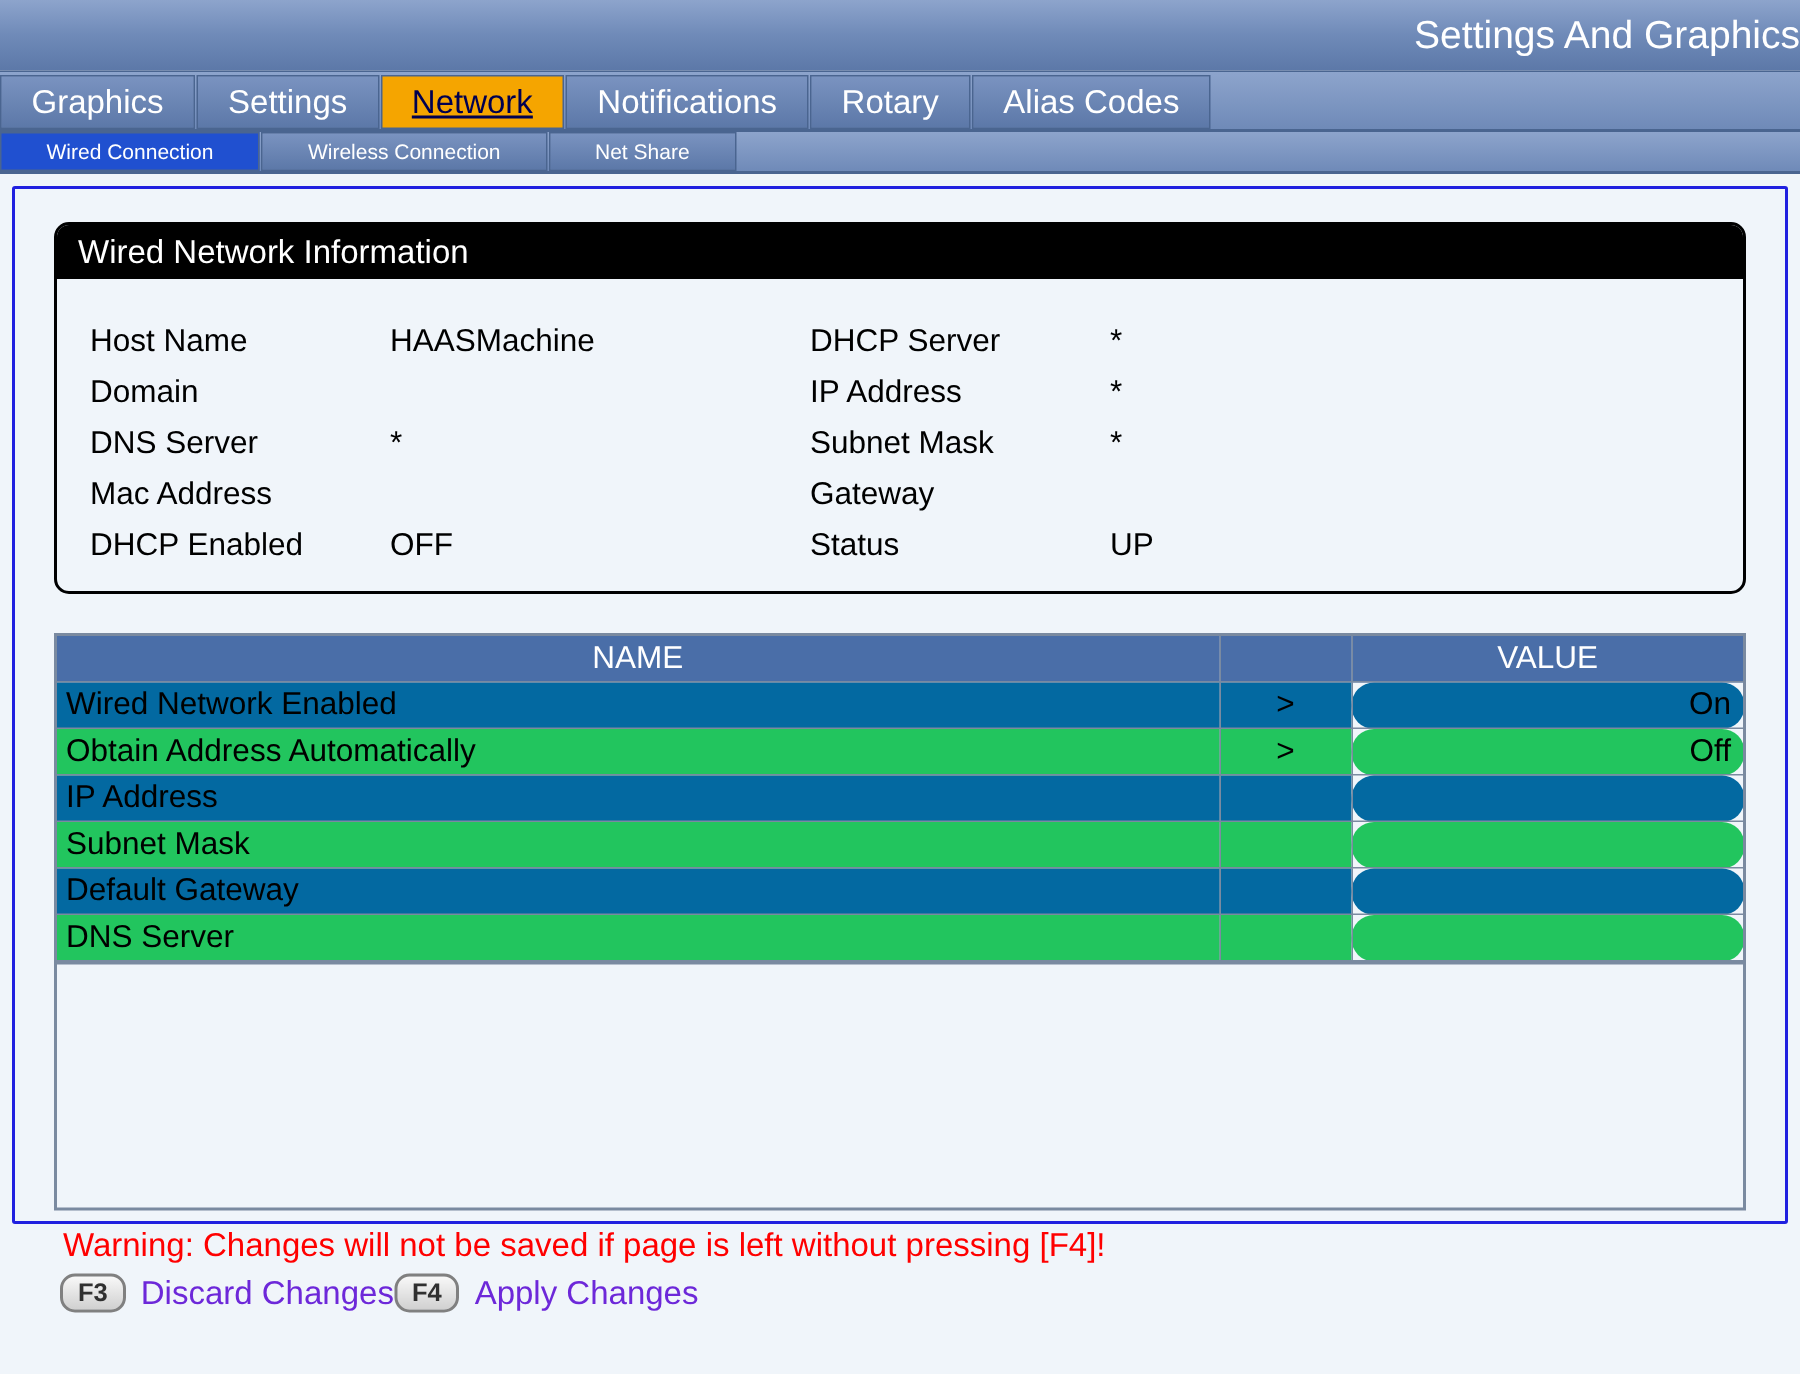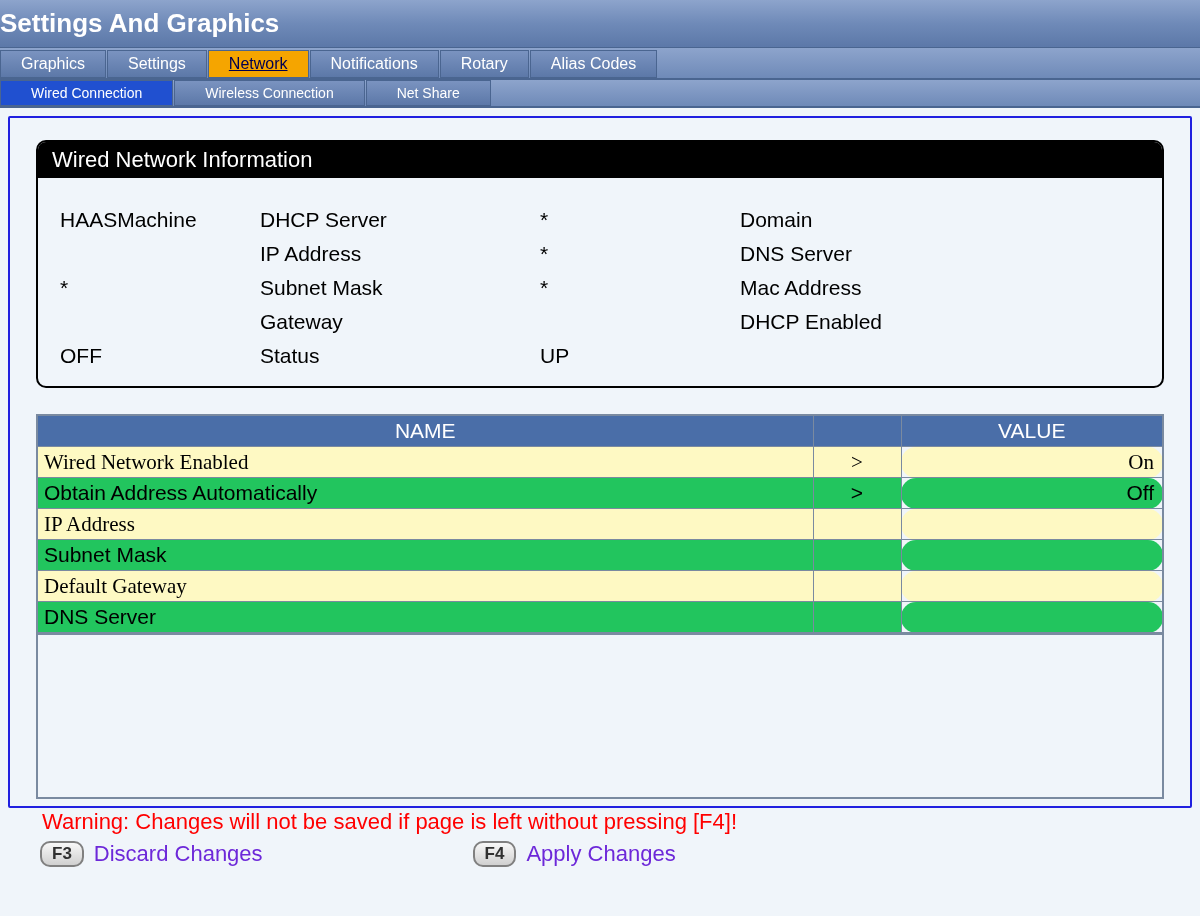--- a/index.html
+++ b/index.html
@@ -15,36 +15,36 @@
       overflow: hidden;
     }
     .window {
       width: 100%;
       height: 100%;
       background: #f0f5fa;
     }
     .title-bar {
       background: linear-gradient(to bottom, #8da4cc 0%, #6f8ab8 50%, #5c78a8 100%);
       color: #ffffff;
-      text-align: left;
+      text-align: right;
       padding: 8px 0;
       font-size: 26px;
-      font-weight: bold;
+      font-weight: normal;
       border-bottom: 1px solid #4a6590;
     }
     .primary-tabs {
       display: flex;
       background: linear-gradient(to bottom, #8da4cc 0%, #6f8ab8 100%);
       border-bottom: 2px solid #4a6590;
       padding-top: 2px;
     }
     .primary-tab {
       padding: 4px 20px 4px 20px;
       color: #ffffff;
-      font-size: 16px;
+      font-size: 22px;
       border: 1px solid #4a6590;
       margin-right: 1px;
       background: linear-gradient(to bottom, #7a93c0 0%, #5c78a8 100%);
       cursor: pointer;
     }
     .primary-tab.active {
       background: #f5a500;
       color: #000050;
       text-decoration: underline;
     }
@@ -121,22 +121,21 @@
       text-align: center;
     }
     .settings-table td {
       border: 1px solid #7a8aa0;
       padding: 1px 6px;
       font-size: 21px;
       color: #000000;
       height: 31px;
     }
     .settings-table tr.even td {
-      background: #fef9c3;
-      font-family: Liberation Serif, serif;
+      background: #0369a1;
     }
     .settings-table tr.odd td {
       background: #22c55e;
     }
     .settings-table td.indicator {
       text-align: center;
     }
     .settings-table td.value {
       text-align: right;
       padding-right: 8px;
@@ -149,21 +148,20 @@
       background: #f0f5fa;
     }
     .warning-text {
       color: #ff0000;
       font-size: 22px;
       margin-top: 10px;
       padding-left: 6px;
     }
     .action-row {
       display: flex;
-      gap: 210px;
       margin-top: 6px;
       padding-left: 4px;
     }
     .action-item {
       display: flex;
       align-items: center;
       gap: 10px;
     }
     .fkey-btn {
       background: linear-gradient(to bottom, #f8f8f8 0%, #d0d0d0 100%);
@@ -201,20 +199,21 @@
       <div class="secondary-tab active">Wired Connection</div>
       <div class="secondary-tab">Wireless Connection</div>
       <div class="secondary-tab">Net Share</div>
     </div>
 
   <div class="content-panel">
 
     <div class="info-box">
       <div class="info-box-header">Wired Network Information</div>
       <div class="info-grid" id="info-grid">
+          <div class="info-label">Host Name</div>
           <div class="info-value">HAASMachine</div>
           <div class="info-label">DHCP Server</div>
           <div class="info-value">*</div>
           <div class="info-label">Domain</div>
           <div class="info-value"></div>
           <div class="info-label">IP Address</div>
           <div class="info-value">*</div>
           <div class="info-label">DNS Server</div>
           <div class="info-value">*</div>
           <div class="info-label">Subnet Mask</div>

